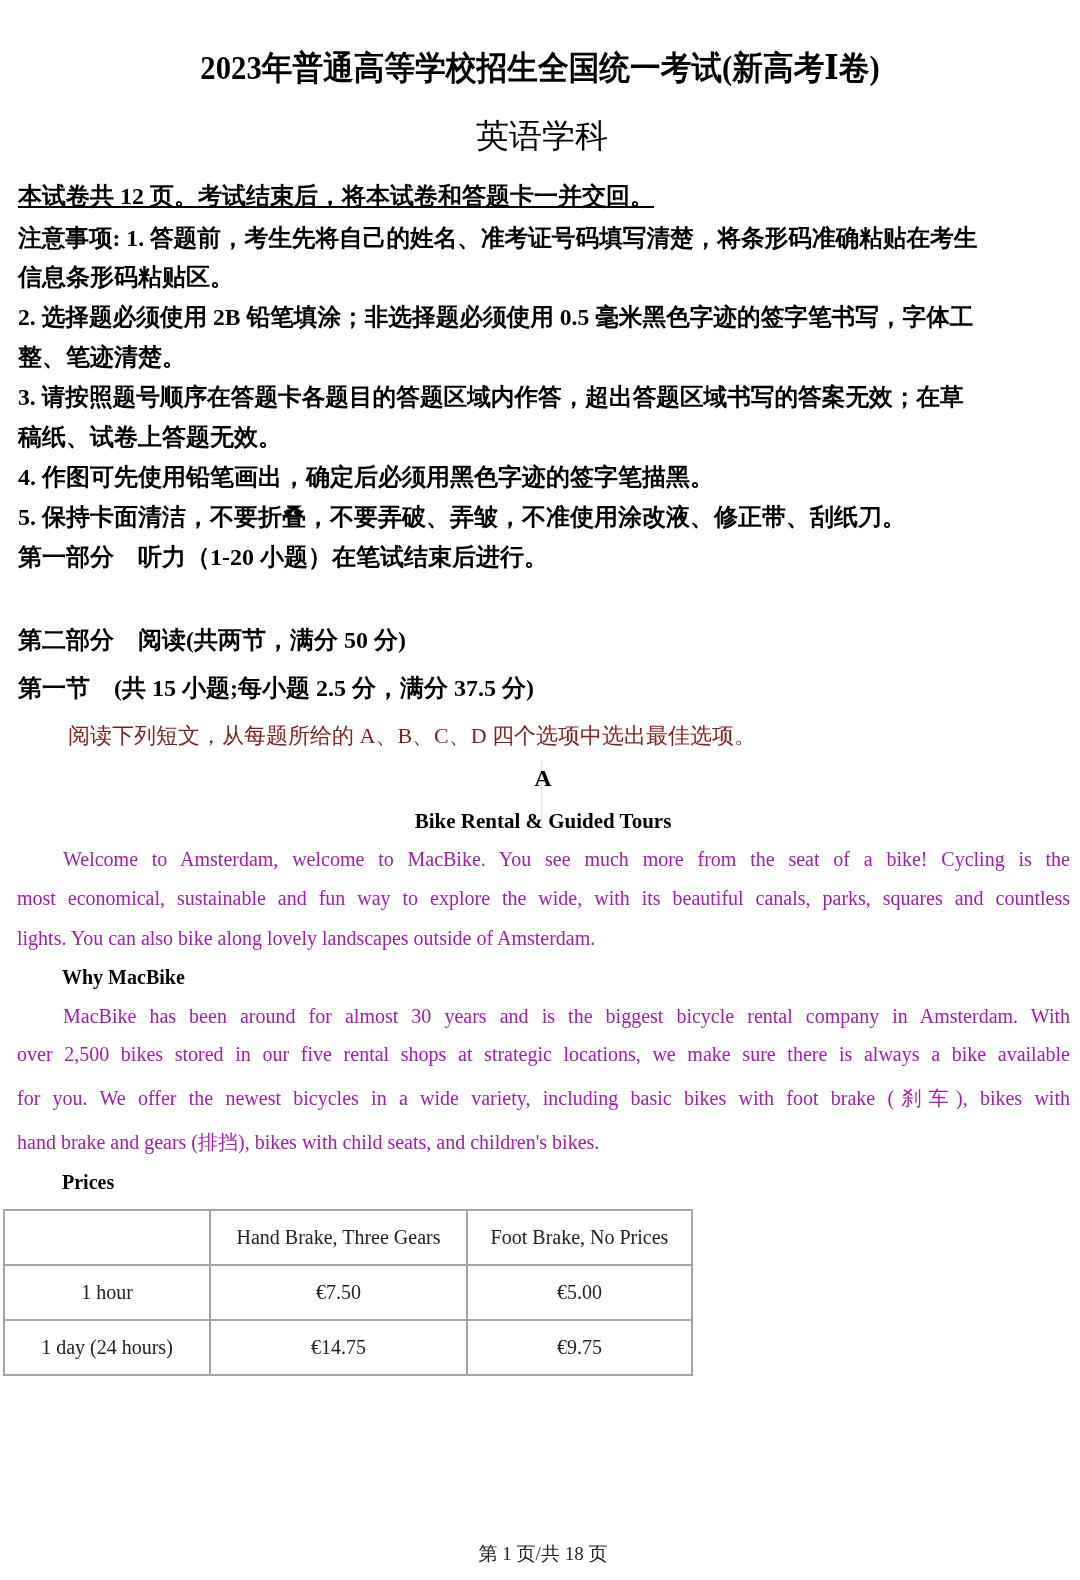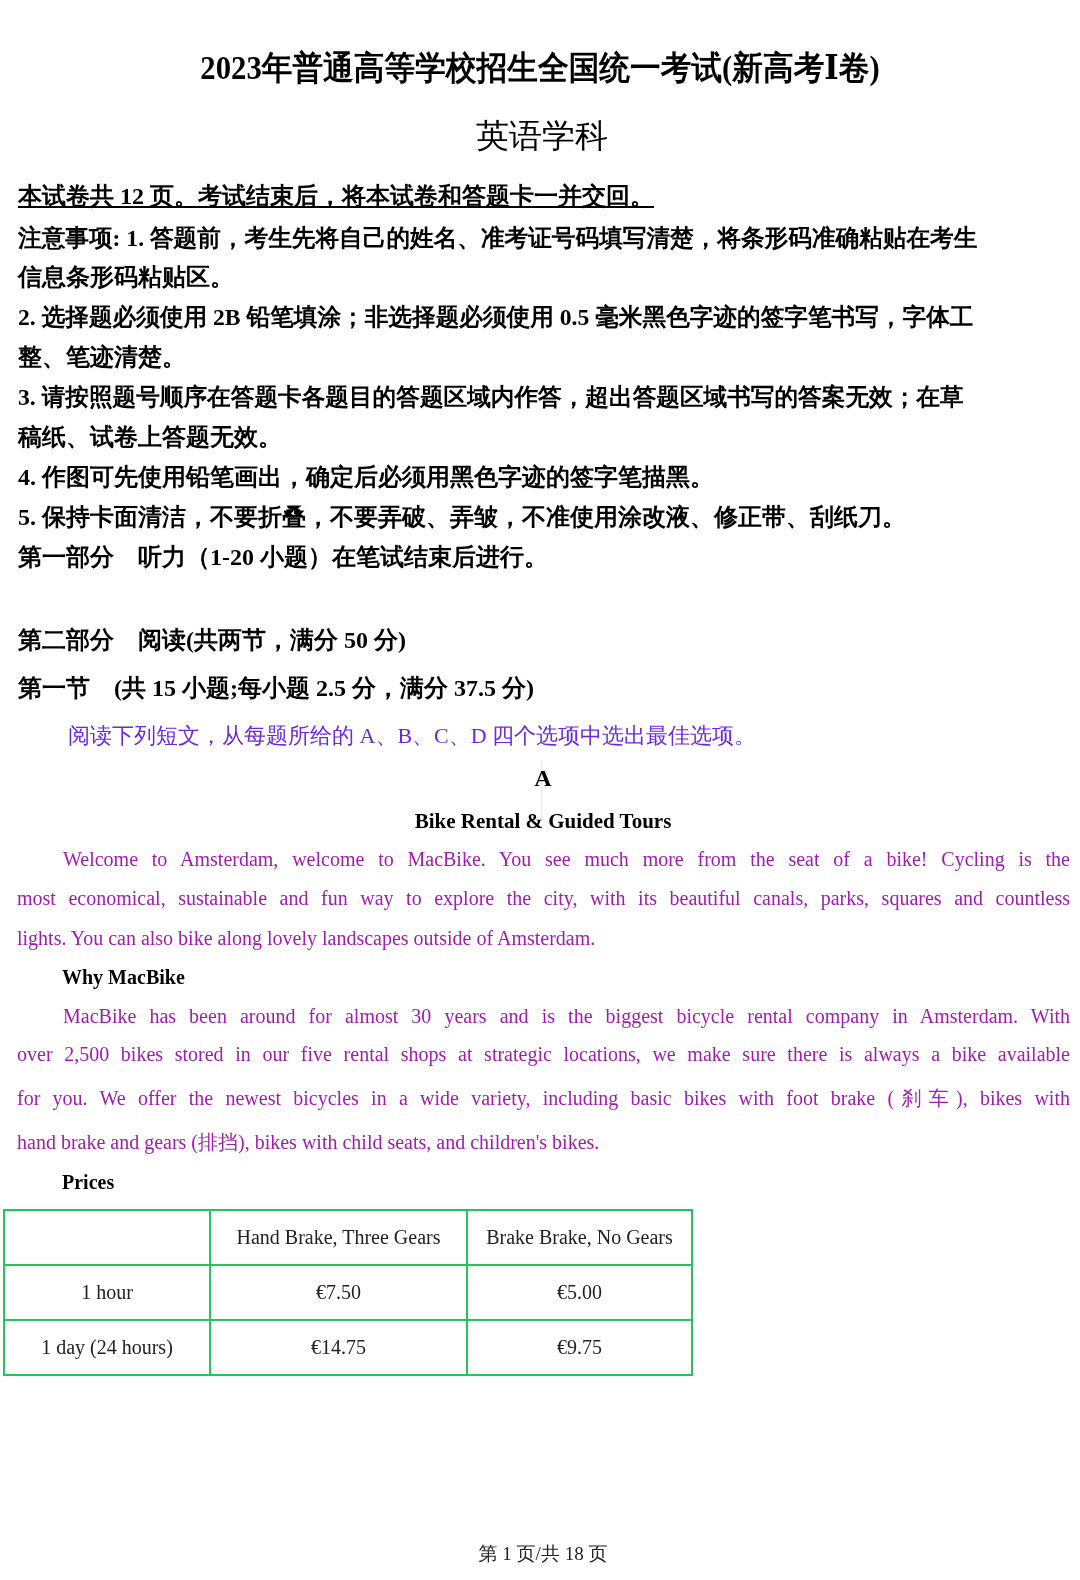--- a/index.html
+++ b/index.html
@@ -33,21 +33,21 @@
     }
     .cn {
       left: 18px;
       font-size: 24px;
       font-weight: bold;
       white-space: nowrap;
       transform-origin: 0 0;
     }
     .cn-light {
       font-weight: normal;
-      color: #6d28d9;
+      color: #7f1d1d;
       font-size: 22px;
       left: 68px;
       transform-origin: 0 0;
     }
     .center-head {
       left: 0; width: 1086px;
       text-align: center;
       font-weight: bold;
     }
     .passage {
@@ -67,21 +67,21 @@
     }
     table.prices {
       position: absolute;
       left: 3px;
       top: 1209px;
       border-collapse: collapse;
       font-size: 20px;
       color: #222;
     }
     table.prices td {
-      border: 2px solid #22c55e;
+      border: 2px solid #a3a3a3;
       text-align: center;
       height: 53px;
       padding: 0;
     }
     .c0 { width: 204px; }
     .c1 { width: 255px; }
     .c2 { width: 223px; }
     .footer {
       left: 0; width: 1086px; top: 1541px;
       text-align: center;
@@ -113,38 +113,38 @@
 <div class="abs cn" style="top:624px;">第二部分　阅读(共两节，满分 50 分)</div>
 <div class="abs cn" style="top:672px;">第一节　(共 15 小题;每小题 2.5 分，满分 37.5 分)</div>
 <div class="abs cn cn-light" style="top:721px;">阅读下列短文，从每题所给的 A、B、C、D 四个选项中选出最佳选项。</div>
 
 <div class="abs fold-line"></div>
 
 <div class="abs center-head" style="top:765px;font-size:24px;">A</div>
 <div class="abs center-head" style="top:809px;font-size:21px;">Bike Rental &amp; Guided Tours</div>
 
 <div class="abs passage" style="top:848px;padding-left:46px;width:1007px;">Welcome to Amsterdam, welcome to MacBike. You see much more from the seat of a bike! Cycling is the</div>
-<div class="abs passage" style="top:887px;">most economical, sustainable and fun way to explore the city, with its beautiful canals, parks, squares and countless</div>
+<div class="abs passage" style="top:887px;">most economical, sustainable and fun way to explore the wide, with its beautiful canals, parks, squares and countless</div>
 <div class="abs passage last" style="top:927px;">lights. You can also bike along lovely landscapes outside of Amsterdam.</div>
 
 <div class="abs sub-head" style="top:966px;text-align:right;">Why MacBike</div>
 
 <div class="abs passage" style="top:1005px;padding-left:46px;width:1007px;">MacBike has been around for almost 30 years and is the biggest bicycle rental company in Amsterdam. With</div>
 <div class="abs passage" style="top:1043px;">over 2,500 bikes stored in our five rental shops at strategic locations, we make sure there is always a bike available</div>
 <div class="abs passage" style="top:1085px;">for you. We offer the newest bicycles in a wide variety, including basic bikes with foot brake (刹车), bikes with</div>
 <div class="abs passage last" style="top:1129px;">hand brake and gears (排挡), bikes with child seats, and children's bikes.</div>
 
 <div class="abs sub-head" style="top:1171px;">Prices</div>
 
 <table class="prices">
   <tbody>
       <tr>
     <td class="c0"></td>
     <td class="c1">Hand Brake, Three Gears</td>
-    <td class="c2">Brake Brake, No Gears</td>
+    <td class="c2">Foot Brake, No Prices</td>
   </tr>
   <tr>
     <td>1 hour</td>
     <td>€7.50</td>
     <td>€5.00</td>
   </tr>
   <tr>
     <td>1 day (24 hours)</td>
     <td>€14.75</td>
     <td>€9.75</td>

